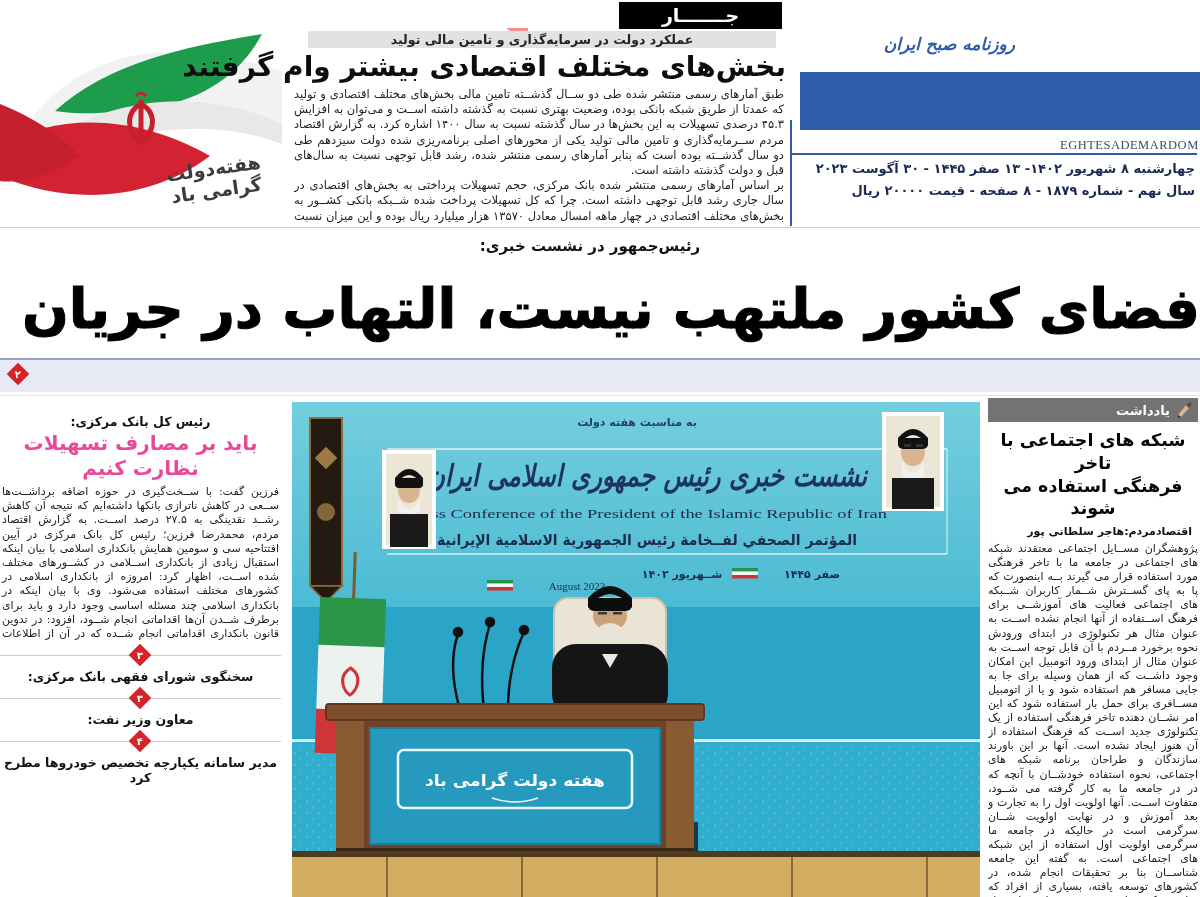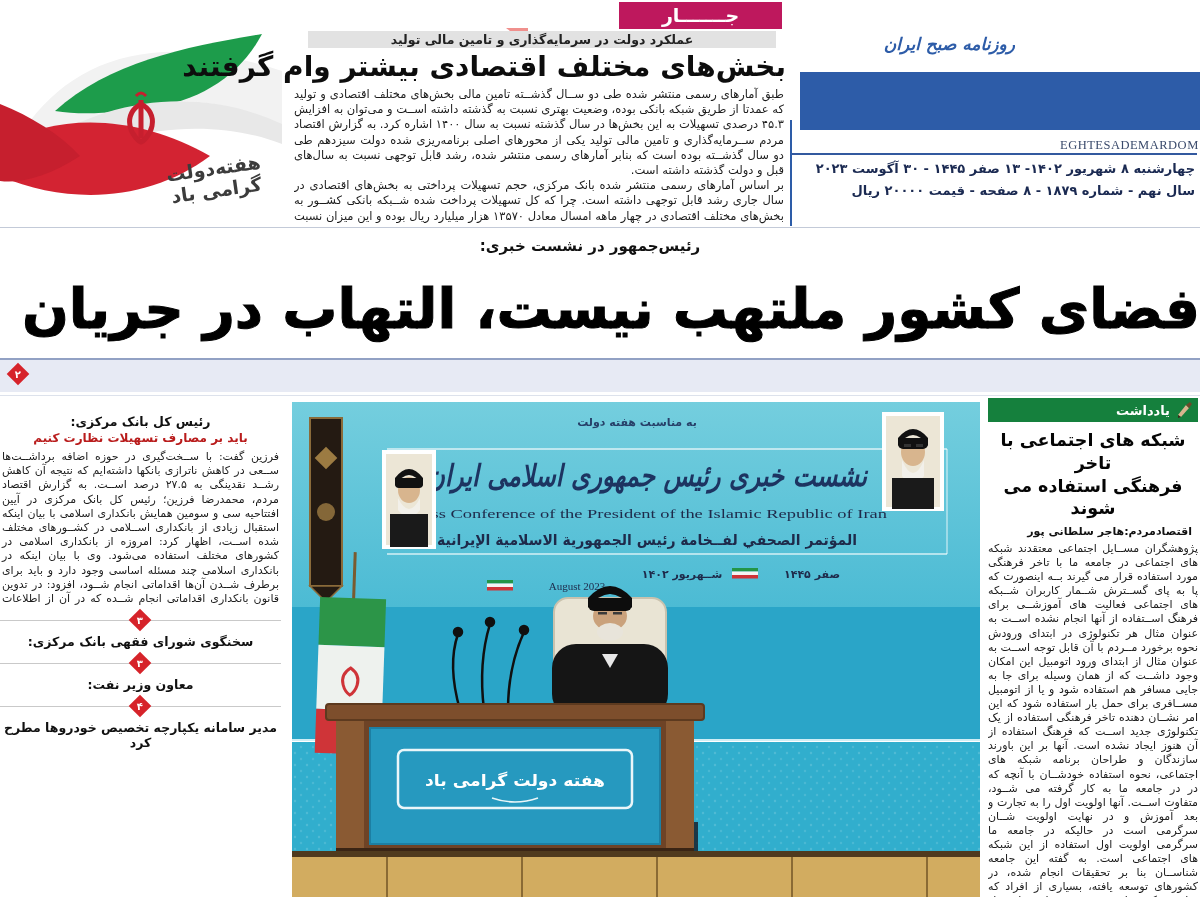--- a/index.html
+++ b/index.html
@@ -23,21 +23,21 @@
   .m-date1 { position:absolute; right:5px; top:161px; width:330px; font-size:13px; font-weight:bold; color:#1b2a52; white-space:nowrap; }
   .m-date2 { position:absolute; right:5px; top:183px; width:330px; font-size:13px; font-weight:bold; color:#1b2a52; white-space:nowrap; }
 
   
   .flag-promo { position:absolute; left:0; top:16px; width:282px; height:212px; overflow:hidden; }
   .flag-caption { position:absolute; left:150px; top:142px; width:130px; text-align:center;
     transform:rotate(-8deg); font-size:19px; font-weight:900; color:#3c3c3c; line-height:1.15; direction:rtl; }
 
   
   .top-story { position:absolute; left:292px; top:0; width:494px; height:226px; direction:rtl; }
-  .ts-tag { position:absolute; left:-165px; right:4px; top:2px; height:27px; background:#be185d;
+  .ts-tag { position:absolute; left:-165px; right:4px; top:2px; height:27px; background:#000000;
     color:#ffffff; font-weight:900; font-size:19px; text-align:center; line-height:27px; width:163px; right:4px; left:auto; }
   .ts-tag-tail { position:absolute; right:258px; top:28px; width:0; height:0;
     border-top:17px solid #f0908d; border-left:22px solid transparent; }
   .ts-kicker { position:absolute; right:10px; top:31px; width:468px; height:17px; background:#e2e2e2;
     color:#222; font-weight:bold; font-size:12.5px; text-align:center; line-height:17px; }
   .ts-head { position:absolute; right:0; top:50px; width:494px; text-align:center;
     font-size:28px; font-weight:900; color:#0d0d0d; white-space:nowrap; }
   .ts-body { position:absolute; right:2px; top:87px; width:490px; height:138px; overflow:hidden;
     font-size:11.5px; line-height:15.2px; text-align:justify; color:#1c1c1c; }
   .ts-body p + p { margin-top:0; }
@@ -59,39 +59,39 @@
   .diamond { width:16px; height:16px; background:#d6232a; transform:rotate(45deg);
     display:flex; align-items:center; justify-content:center; }
   .diamond span { transform:rotate(-45deg); color:#fff; font-size:10px; font-weight:bold; }
   .lead-diamond { position:absolute; left:10px; top:137px; }
 
   .hrule-mid { position:absolute; left:0; top:395px; width:1200px; height:1px; background:#dde2ec; }
 
   
   .sidebar { position:absolute; left:0; top:398px; width:281px; height:499px; direction:rtl; overflow:hidden; }
   .sb-kicker { text-align:center; font-size:12.5px; font-weight:bold; color:#111; }
-  .sb-head { text-align:center; font-size:12px; font-weight:900; color:#b91c1c; line-height:1.25; }
+  .sb-head { text-align:center; font-size:20px; font-weight:900; color:#ec4899; line-height:1.25; }
   .sb-body { font-size:11px; line-height:14.2px; text-align:justify; color:#1c1c1c; padding:0 2px; }
   .sb-sep { position:relative; height:17px; margin:6px 0 5px 0; }
   .sb-sep .line { position:absolute; left:0; right:0; top:8px; height:1px; background:#c9c9c9; }
   .sb-sep .diamond { position:absolute; left:132px; top:0; }
   .sb-a1-kicker { margin-top:16px; }
   .sb-a1-head { margin-top:2px; }
   .sb-a1-body { margin-top:4px; height:156px; overflow:hidden; }
   .sb-a2-head, .sb-a3-head, .sb-a4-head { margin-top:1px; }
 
   
   .photo { position:absolute; left:292px; top:402px; width:688px; height:495px; overflow:hidden; }
   .photo-credit { position:absolute; left:268px; top:748px; width:300px;
     transform:rotate(-90deg); transform-origin:150px 150px;
     font-size:10px; font-weight:bold; color:#333; text-align:left; direction:rtl; }
 
   
   .note { position:absolute; left:988px; top:398px; width:210px; height:499px; direction:rtl; overflow:hidden; }
-  .note-bar { position:relative; height:24px; background:#15803d; color:#fff; font-size:13px; font-weight:bold;
+  .note-bar { position:relative; height:24px; background:#737373; color:#fff; font-size:13px; font-weight:bold;
     display:flex; align-items:center; justify-content:flex-start; padding-right:28px; }
   .note-pen { position:absolute; right:4px; top:3px; width:18px; height:18px; }
   .note-head { margin-top:7px; text-align:center; font-size:17.5px; font-weight:900; color:#050505; line-height:1.3; }
   .note-byline { margin-top:5px; font-size:11px; font-weight:bold; color:#111; padding-right:6px; }
   .note-body { margin-top:4px; font-size:11px; line-height:14.1px; text-align:justify; color:#1c1c1c;
     height:388px; overflow:hidden; }
 </style>
 </head>
 <body>
 

